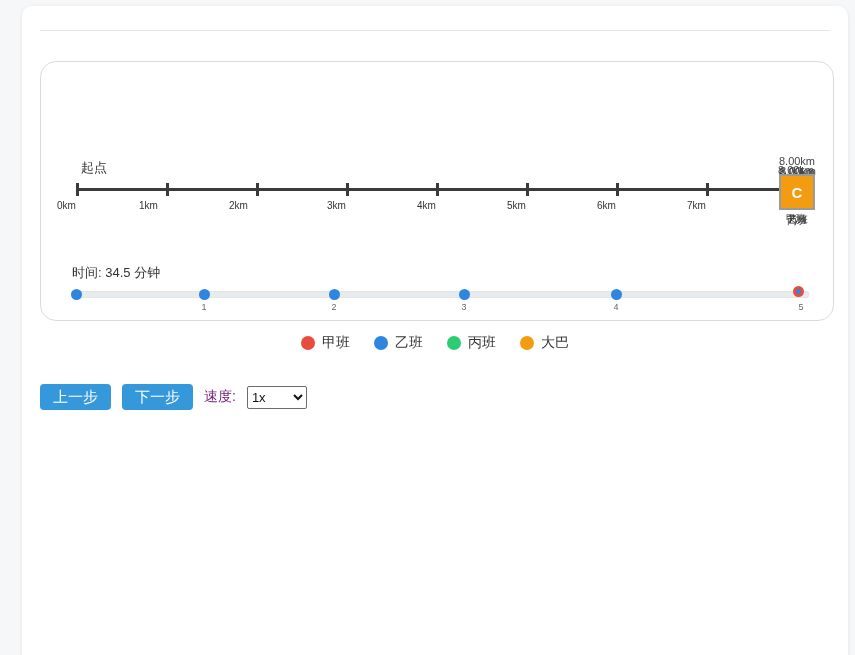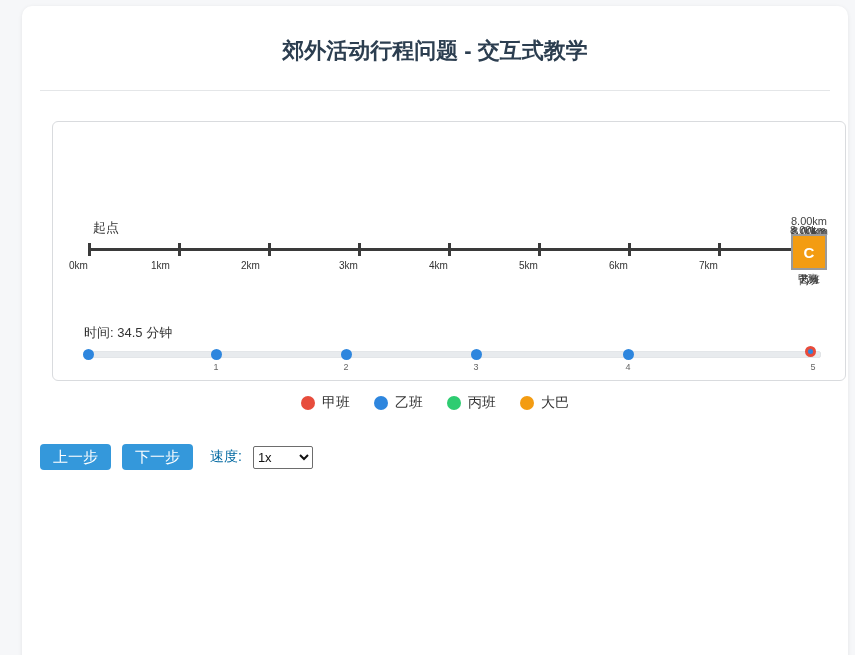--- a/index.html
+++ b/index.html
@@ -20,23 +20,22 @@
   }
   .problem-box {
     margin-top: 20px; background: #edf1f4; border-radius: 8px;
     padding: 12px 26px; text-align: center;
     font-size: 15px; line-height: 28px; color: #34495e;
   }
   .divider { border: none; border-top: 1px solid #e4e6e8; margin: 24px 0 0 0; }
   .canvas-panel {
     position: relative; margin-top: 30px;
     width: 794px; height: 260px;
-    border: 1px solid #d9dbde; border-radius: 6px;
+    border: 1px solid #d9dbde; border-radius: 16px;
     background: #ffffff;
-    margin-left: 12px;
   }
   .abs { position: absolute; }
   .start-label { left: 40px; top: 97px; font-size: 13px; color: #333; }
   .axis-line { left: 36px; top: 126px; width: 722px; height: 3px; background: #3a3a3a; }
   .tick { top: 121px; width: 3px; height: 13px; background: #3a3a3a; }
   .tick-label { top: 138px; width: 40px; margin-left: -20px; font-size: 10px; color: #333; }
   .pos-label { width: 80px; margin-left: -40px; text-align: center; font-size: 11px; color: #444; }
   .end-name { width: 60px; margin-left: -30px; text-align: center; font-size: 10px; color: #333; }
   .bus-box {
     left: 738px; top: 112px; width: 36px; height: 36px;
@@ -69,32 +68,31 @@
   }
   .btn-group { display: flex; gap: 11px; align-items: center; }
   .btn {
     border: none; border-radius: 4px; color: #fff; font-size: 15px;
     padding: 4px 13px; height: 26px; line-height: 18px; cursor: pointer;
     font-family: inherit;
   }
   .btn-blue { background: #3498db; }
   .btn-red { background: #e74c3c; }
   .btn-green { background: #2ecc71; }
-  .speed-label { font-size: 14px; color: #0369a1; margin-left: 6px; }
+  .speed-label { font-size: 14px; color: #701a75; margin-left: 0; }
   .speed-select {
     width: 60px; height: 23px; font-size: 13px; font-family: inherit;
     border: 1px solid #6d6d6d; border-radius: 2px; background: #fff; color: #111;
   }
 </style>
 </head>
 <body>
 
 <div class="card">
 
-  <div class="page-title">郊外活动行程问题 - 交互式教学</div>
 
 
   <hr class="divider">
 
   <div class="canvas-panel">
     <div class="abs start-label">起点</div>
 
     <div class="abs axis-line"></div>
     <div class="abs tick" style="left:34.5px"></div>
     <div class="abs tick" style="left:124.5px"></div>

